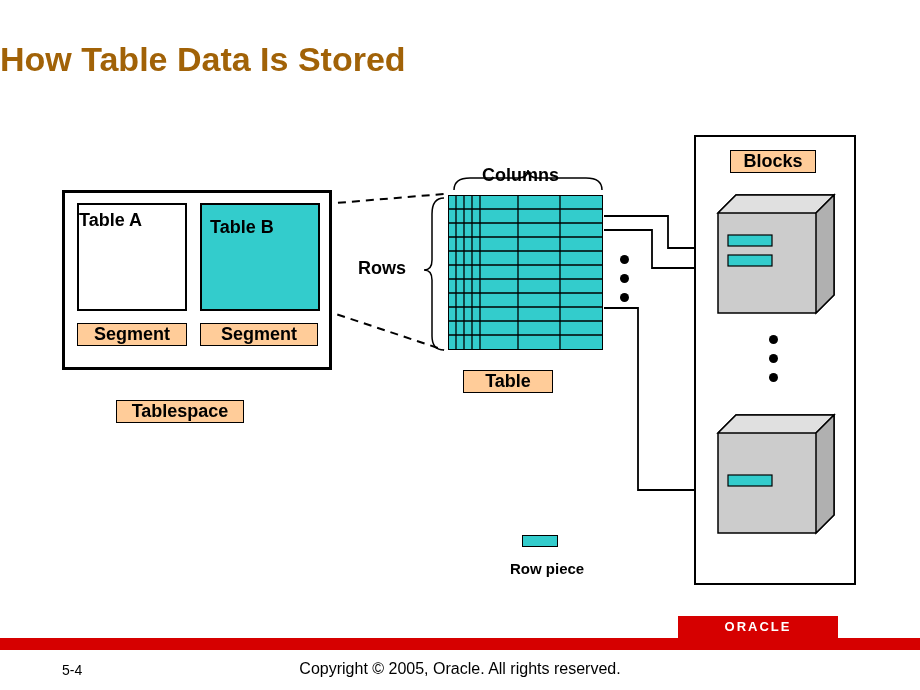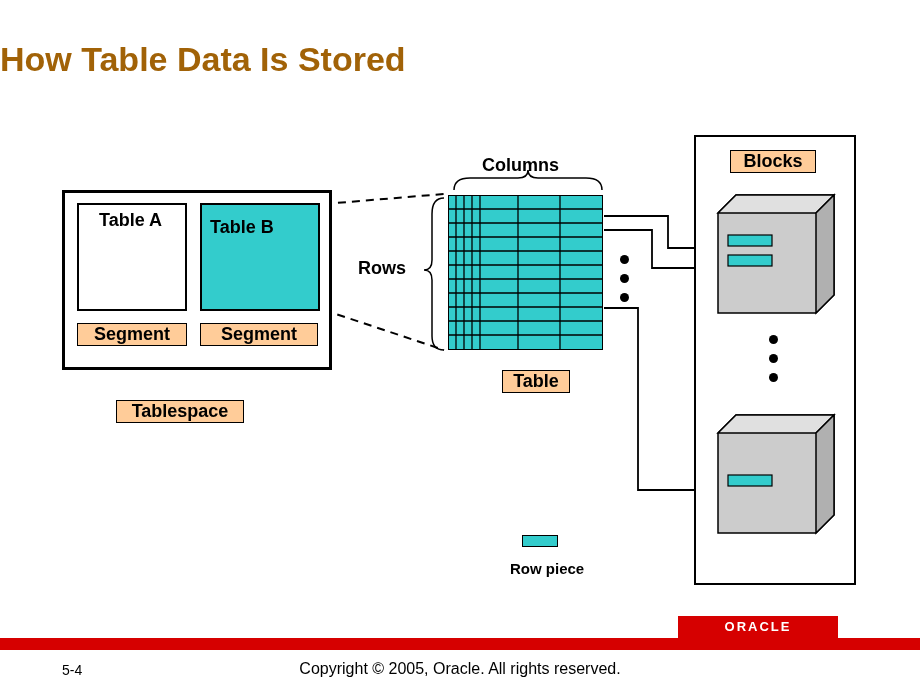--- a/index.html
+++ b/index.html
@@ -3,31 +3,31 @@
 <meta charset="utf-8">
 <style>
   * { box-sizing: border-box; margin: 0; padding: 0; }
   body { width: 920px; height: 690px; font-family: Arial, Helvetica, sans-serif; background: #fff; position: relative; overflow: hidden; }
   .slide { position: absolute; inset: 0; }
   .title { position: absolute; top: 40px; left: 0; width: 100%; text-align: left; font-size: 34px; font-weight: bold; color: #a16207; }
   .label-box { position: absolute; background: #ffcc99; border: 1.5px solid #000; font-size: 18px; font-weight: bold; text-align: center; padding: 0 10px; }
   .plain-label { position: absolute; font-size: 18px; font-weight: bold; color: #000; }
   
   .tablespace-container { position: absolute; top: 190px; left: 62px; width: 270px; height: 180px; border: 3px solid #000; background: #fff; }
-  .tableA { position: absolute; top: 10px; left: 12px; width: 110px; height: 108px; border: 2px solid #000; background: #fff; font-size: 18px; font-weight: bold; padding: 5px 20px; }
+  .tableA { position: absolute; top: 10px; left: 12px; width: 110px; height: 108px; border: 2px solid #000; background: #fff; font-size: 18px; font-weight: bold; padding: 5px 0; }
   .tableB { position: absolute; top: 10px; left: 135px; width: 120px; height: 108px; border: 2px solid #000; background: #33cccc; font-size: 18px; font-weight: bold; padding: 12px 8px; }
   .segment1 { top: 130px; left: 12px; width: 110px; }
   .segment2 { top: 130px; left: 135px; width: 118px; }
   .tablespace-lbl { top: 400px; left: 116px; width: 128px; }
   
   .table-grid { position: absolute; top: 195px; left: 448px; width: 155px; height: 155px; }
   .grid-svg { position: absolute; inset: 0; }
-  .columns-lbl { top: 155px; left: 482px; }
+  .columns-lbl { top: 165px; left: 482px; }
   .rows-lbl { top: 258px; left: 358px; }
-  .table-lbl { top: 370px; left: 502px; width: 68px; }
+  .table-lbl { top: 370px; left: 463px; width: 90px; }
   .rowpiece-lbl { top: 560px; left: 510px; font-size: 15px; font-weight: bold; }
   .rowpiece-swatch { position: absolute; top: 535px; left: 522px; width: 36px; height: 12px; background: #33cccc; border: 1.5px solid #000; }
   
   .extent-container { position: absolute; top: 135px; left: 694px; width: 162px; height: 450px; border: 2px solid #000; background: #fff; }
   .blocks-lbl { top: 150px; left: 730px; width: 86px; }
   .extent-lbl { top: 560px; left: 730px; width: 86px; }
   
   .red-bar { position: absolute; bottom: 40px; left: 0; width: 100%; height: 12px; background: #d60000; }
   .oracle-badge { position: absolute; bottom: 52px; right: 82px; width: 160px; height: 22px; background: #d60000; color: #fff; font-size: 13px; font-weight: bold; letter-spacing: 2px; text-align: center; line-height: 22px; }
   .pagenum { position: absolute; bottom: 12px; left: 62px; font-size: 14px; }

